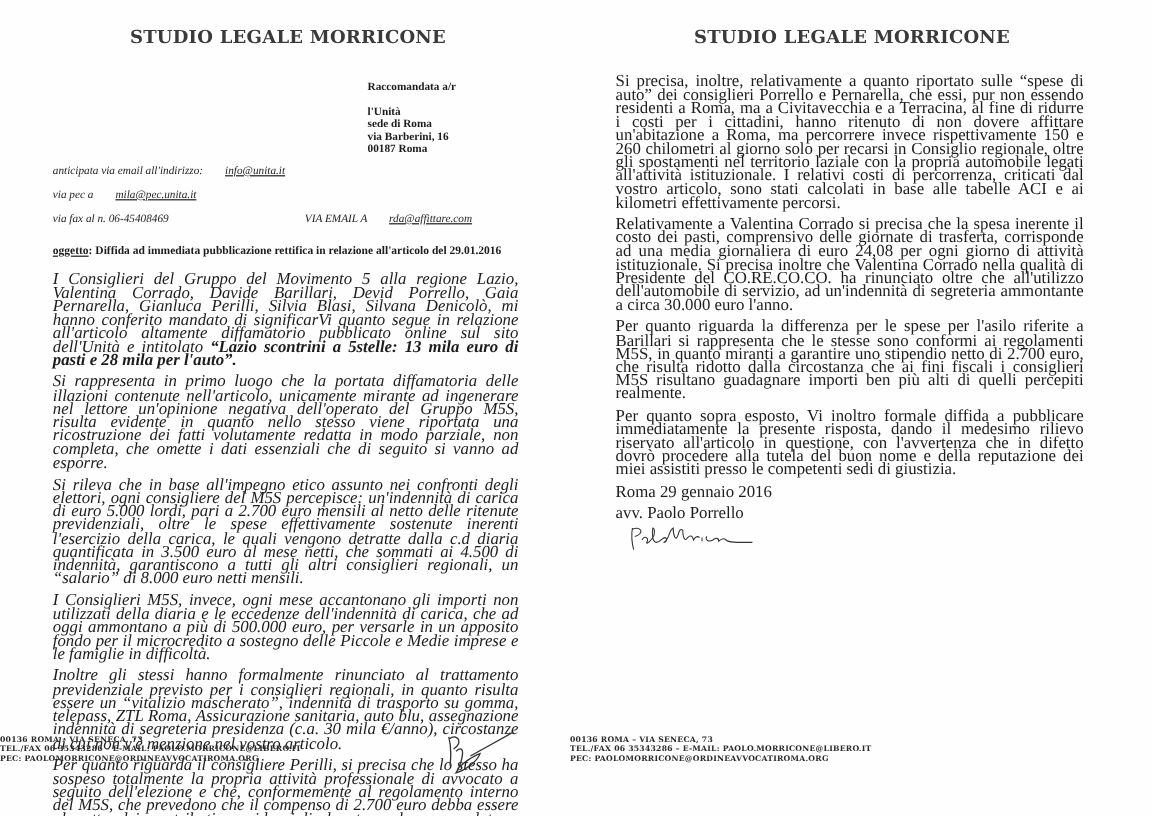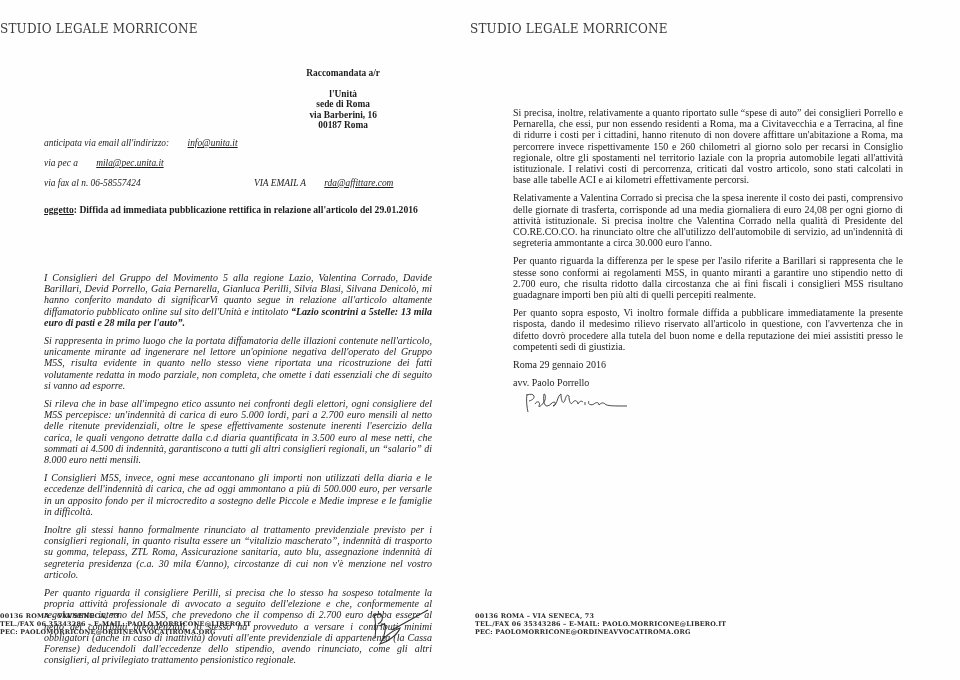--- a/index.html
+++ b/index.html
@@ -5,31 +5,31 @@
   * { box-sizing: border-box; margin: 0; padding: 0; }
   html, body { width: 960px; height: 680px; background: #ffffff; overflow: hidden; }
   body { font-family: "Liberation Serif", "DejaVu Serif", serif; color: #1c1c1c; position: relative; }
 
   .page { position: absolute; top: 0; width: 480px; height: 680px; background: #fefefe; }
   .page.left { left: 0; }
   .page.right { left: 480px; }
 
   .letterhead {
     position: absolute; top: 22px; left: 0; width: 100%;
-    font-family: "DejaVu Serif", serif;
-    font-size: 12px; font-weight: normal; letter-spacing: 0.2px; color: #3a3a3a;
+    text-align: center; font-family: "DejaVu Serif", serif;
+    font-size: 15px; font-weight: bold; letter-spacing: 0.2px; color: #3a3a3a;
   }
   .page.right .letterhead { left: -10px; }
 
-  .text { font-size: 10px; line-height: 11.2px; text-align: justify; margin-top: 44px; }
+  .text { font-size: 14px; line-height: 11.2px; text-align: justify; }
   .p { margin-bottom: 7px; }
 
   
   .recipient {
-    position: absolute; right: 100px; top: 68px; text-align: center;
+    position: absolute; right: 100px; top: 68px; text-align: left;
     font-size: 9.4px; font-weight: bold; line-height: 10.6px;
   }
   .recipient .rac { margin-bottom: 10px; }
 
   .sendlines { position: absolute; left: 44px; top: 138px; width: 390px; font-style: italic; font-size: 9.4px; }
   .sendline { height: 20px; line-height: 11px; position: relative; }
   .sendline a, .link { color: #1c1c1c; text-decoration: underline; padding-left: 16px; }
   .sendline .right-part { position: absolute; left: 210px; top: 0; }
 
   .oggetto { position: absolute; left: 44px; top: 204px; width: 390px; font-weight: bold; font-size: 9.6px; }
@@ -68,21 +68,21 @@
   </div>
 
   <div class="sendlines">
     <div class="sendline">
       <span>anticipata via email all'indirizzo: </span><a class="link">info@unita.it</a>
     </div>
     <div class="sendline">
       <span>via pec a </span><a class="link">mila@pec.unita.it</a>
     </div>
     <div class="sendline">
-      <span>via fax al n. 06-58557424</span>
+      <span>via fax al n. 06-45408469</span>
       <span class="right-part"><span>VIA EMAIL A </span><a class="link">rda@affittare.com</a></span>
     </div>
   </div>
 
   <div class="oggetto">
     <span class="lbl">oggetto</span><span>: Diffida ad immediata pubblicazione rettifica in relazione all'articolo del 29.01.2016</span>
   </div>
 
   <div class="leftbody text">
     <p class="p"><span>I Consiglieri del Gruppo del Movimento 5 alla regione Lazio, Valentina Corrado, Davide Barillari, Devid Porrello, Gaia Pernarella, Gianluca Perilli, Silvia Blasi, Silvana Denicolò, mi hanno conferito mandato di significarVi quanto segue  in relazione all'articolo altamente diffamatorio pubblicato online sul sito dell'Unità e intitolato </span><b>“Lazio scontrini a 5stelle: 13 mila euro di pasti e 28 mila per l'auto”.</b></p>

